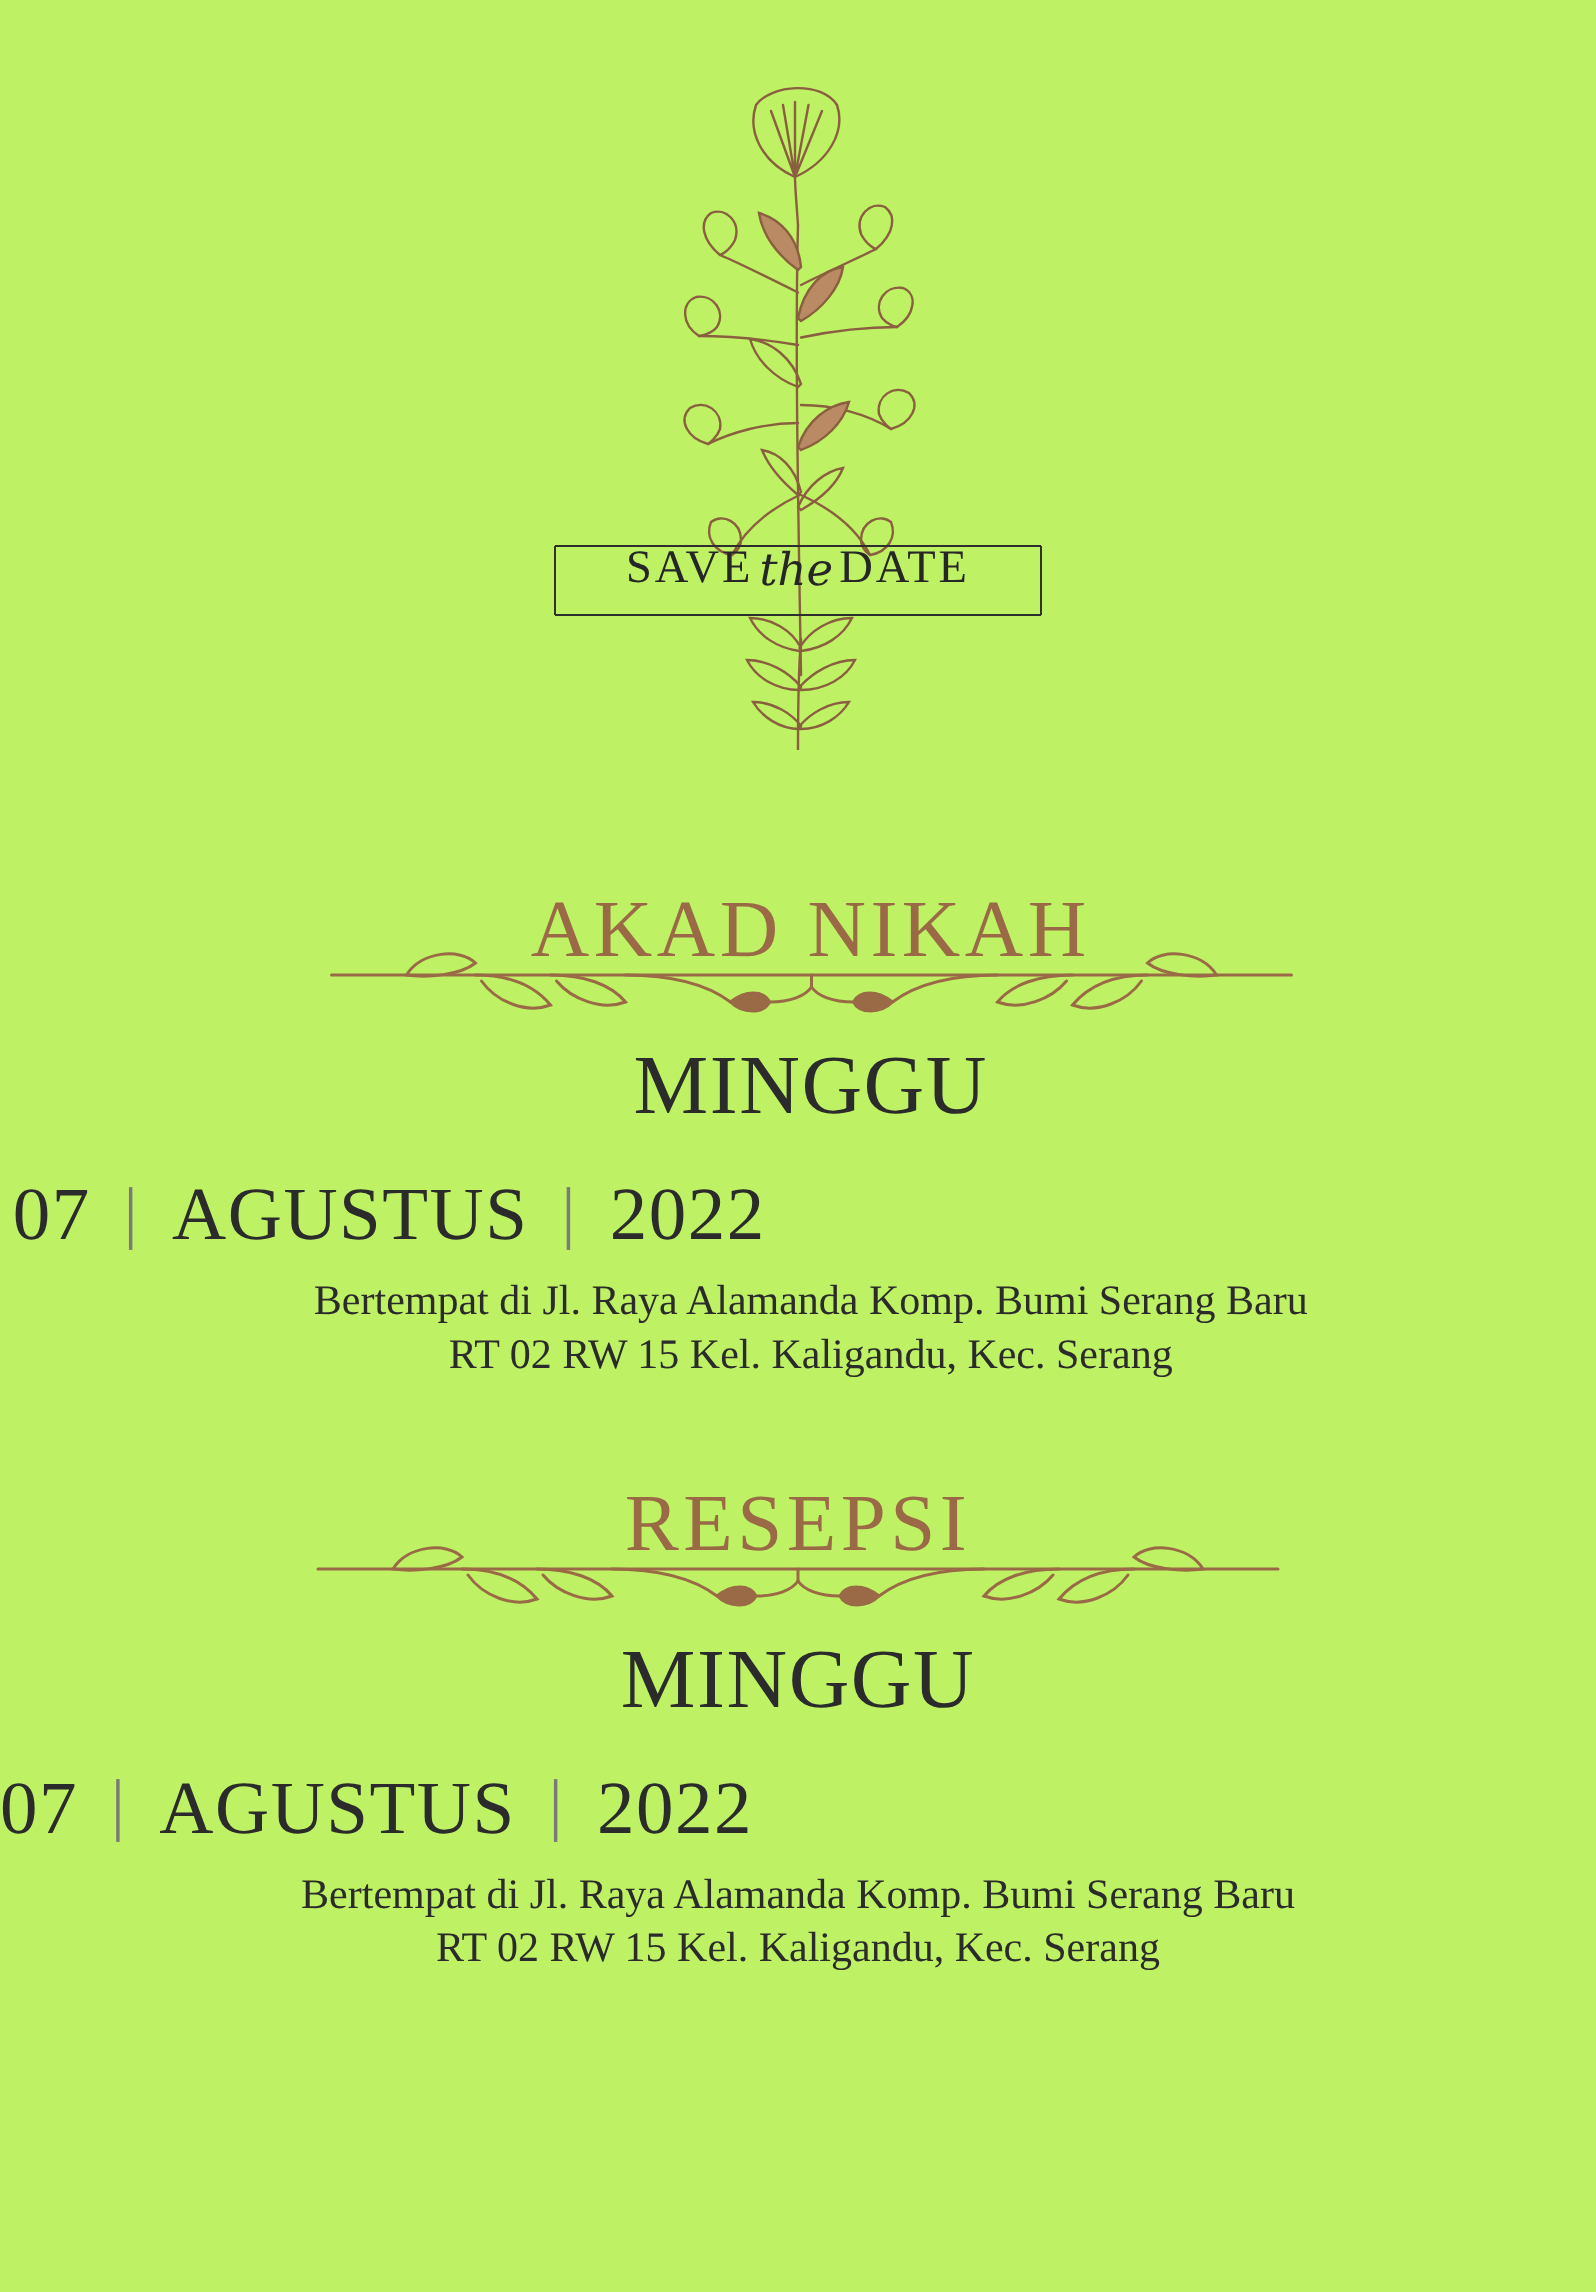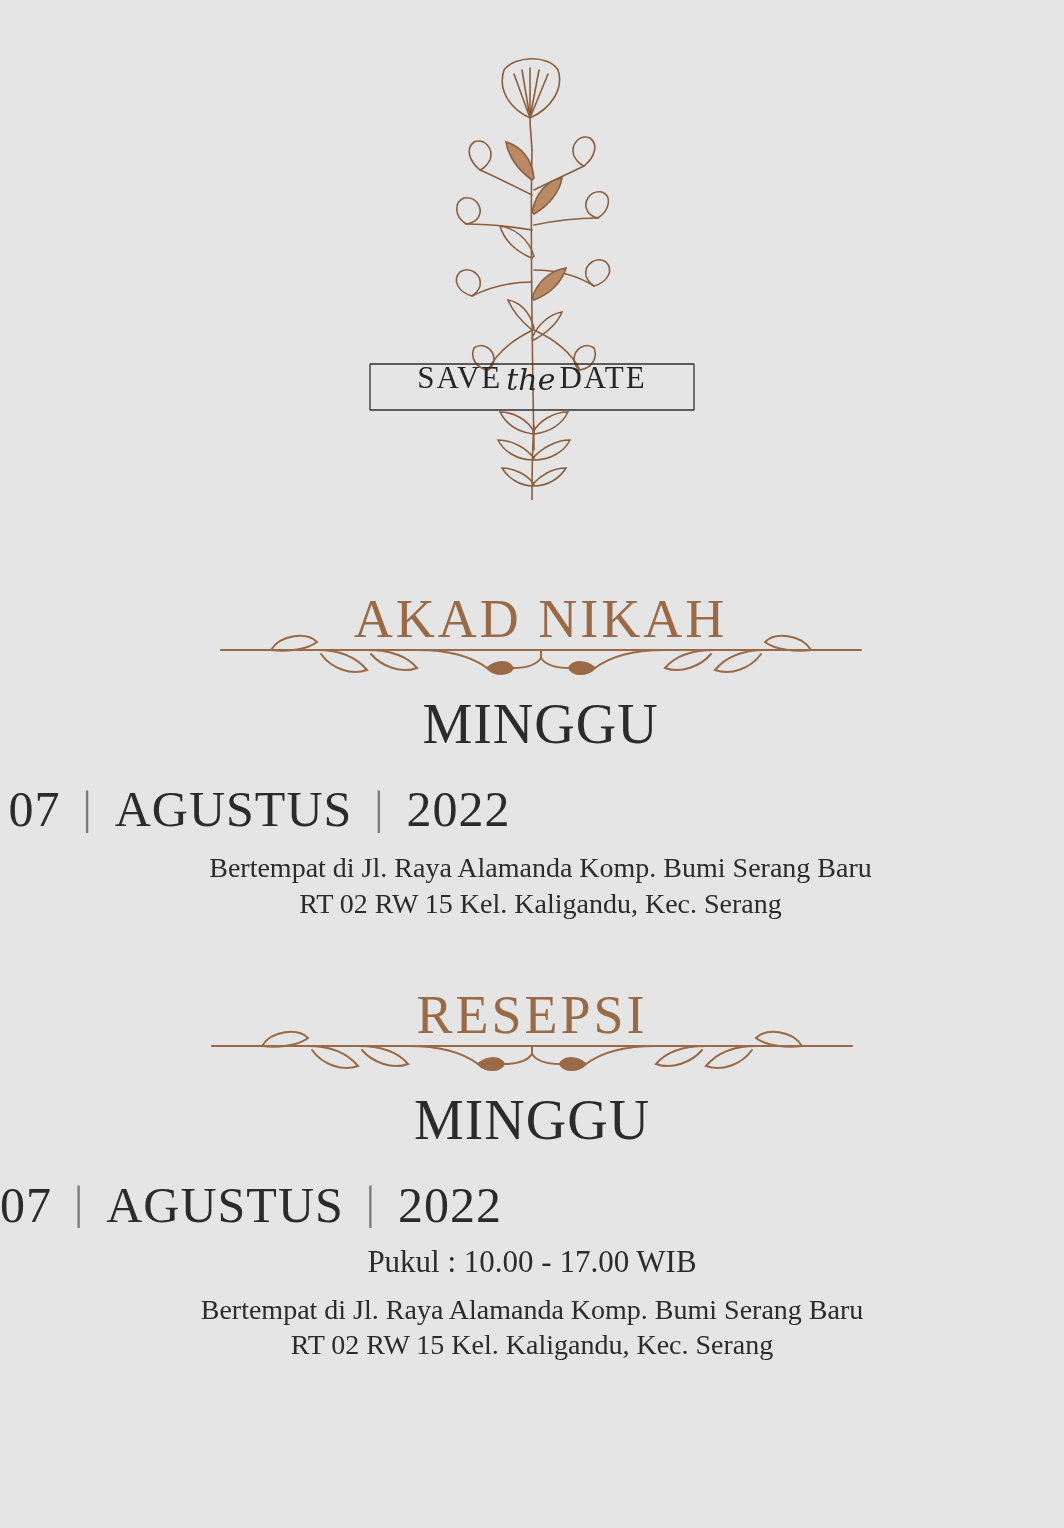--- a/index.html
+++ b/index.html
@@ -11,21 +11,21 @@
     width: 1064px;
     height: 1528px;
     font-family: "Liberation Serif", serif;
     color: #2e2e2e;
     overflow: hidden;
   }
   .card {
     position: relative;
     width: 1064px;
     height: 1528px;
-    background: #e5e5e5;
+    background: #bef264;
     display: flex;
     flex-direction: column;
     align-items: center;
   }
 
   
   .emblem {
     margin-top: 30px;
     width: 340px;
     height: 470px;
@@ -259,20 +259,19 @@
       <div class="event-heading">RESEPSI</div>
     </div>
     <div class="day">MINGGU</div>
     <div class="date-row">
       <span>07</span>
       <span class="sep">|</span>
       <span>AGUSTUS</span>
       <span class="sep">|</span>
       <span>2022</span>
     </div>
-    <div class="time">Pukul : 10.00 - 17.00 WIB</div>
     <div class="venue">
       <div>Bertempat di Jl. Raya Alamanda Komp. Bumi Serang Baru</div>
       <div>RT 02 RW 15 Kel. Kaligandu, Kec. Serang</div>
     </div>
   </div>
 
 </div>
 
 </body></html>

